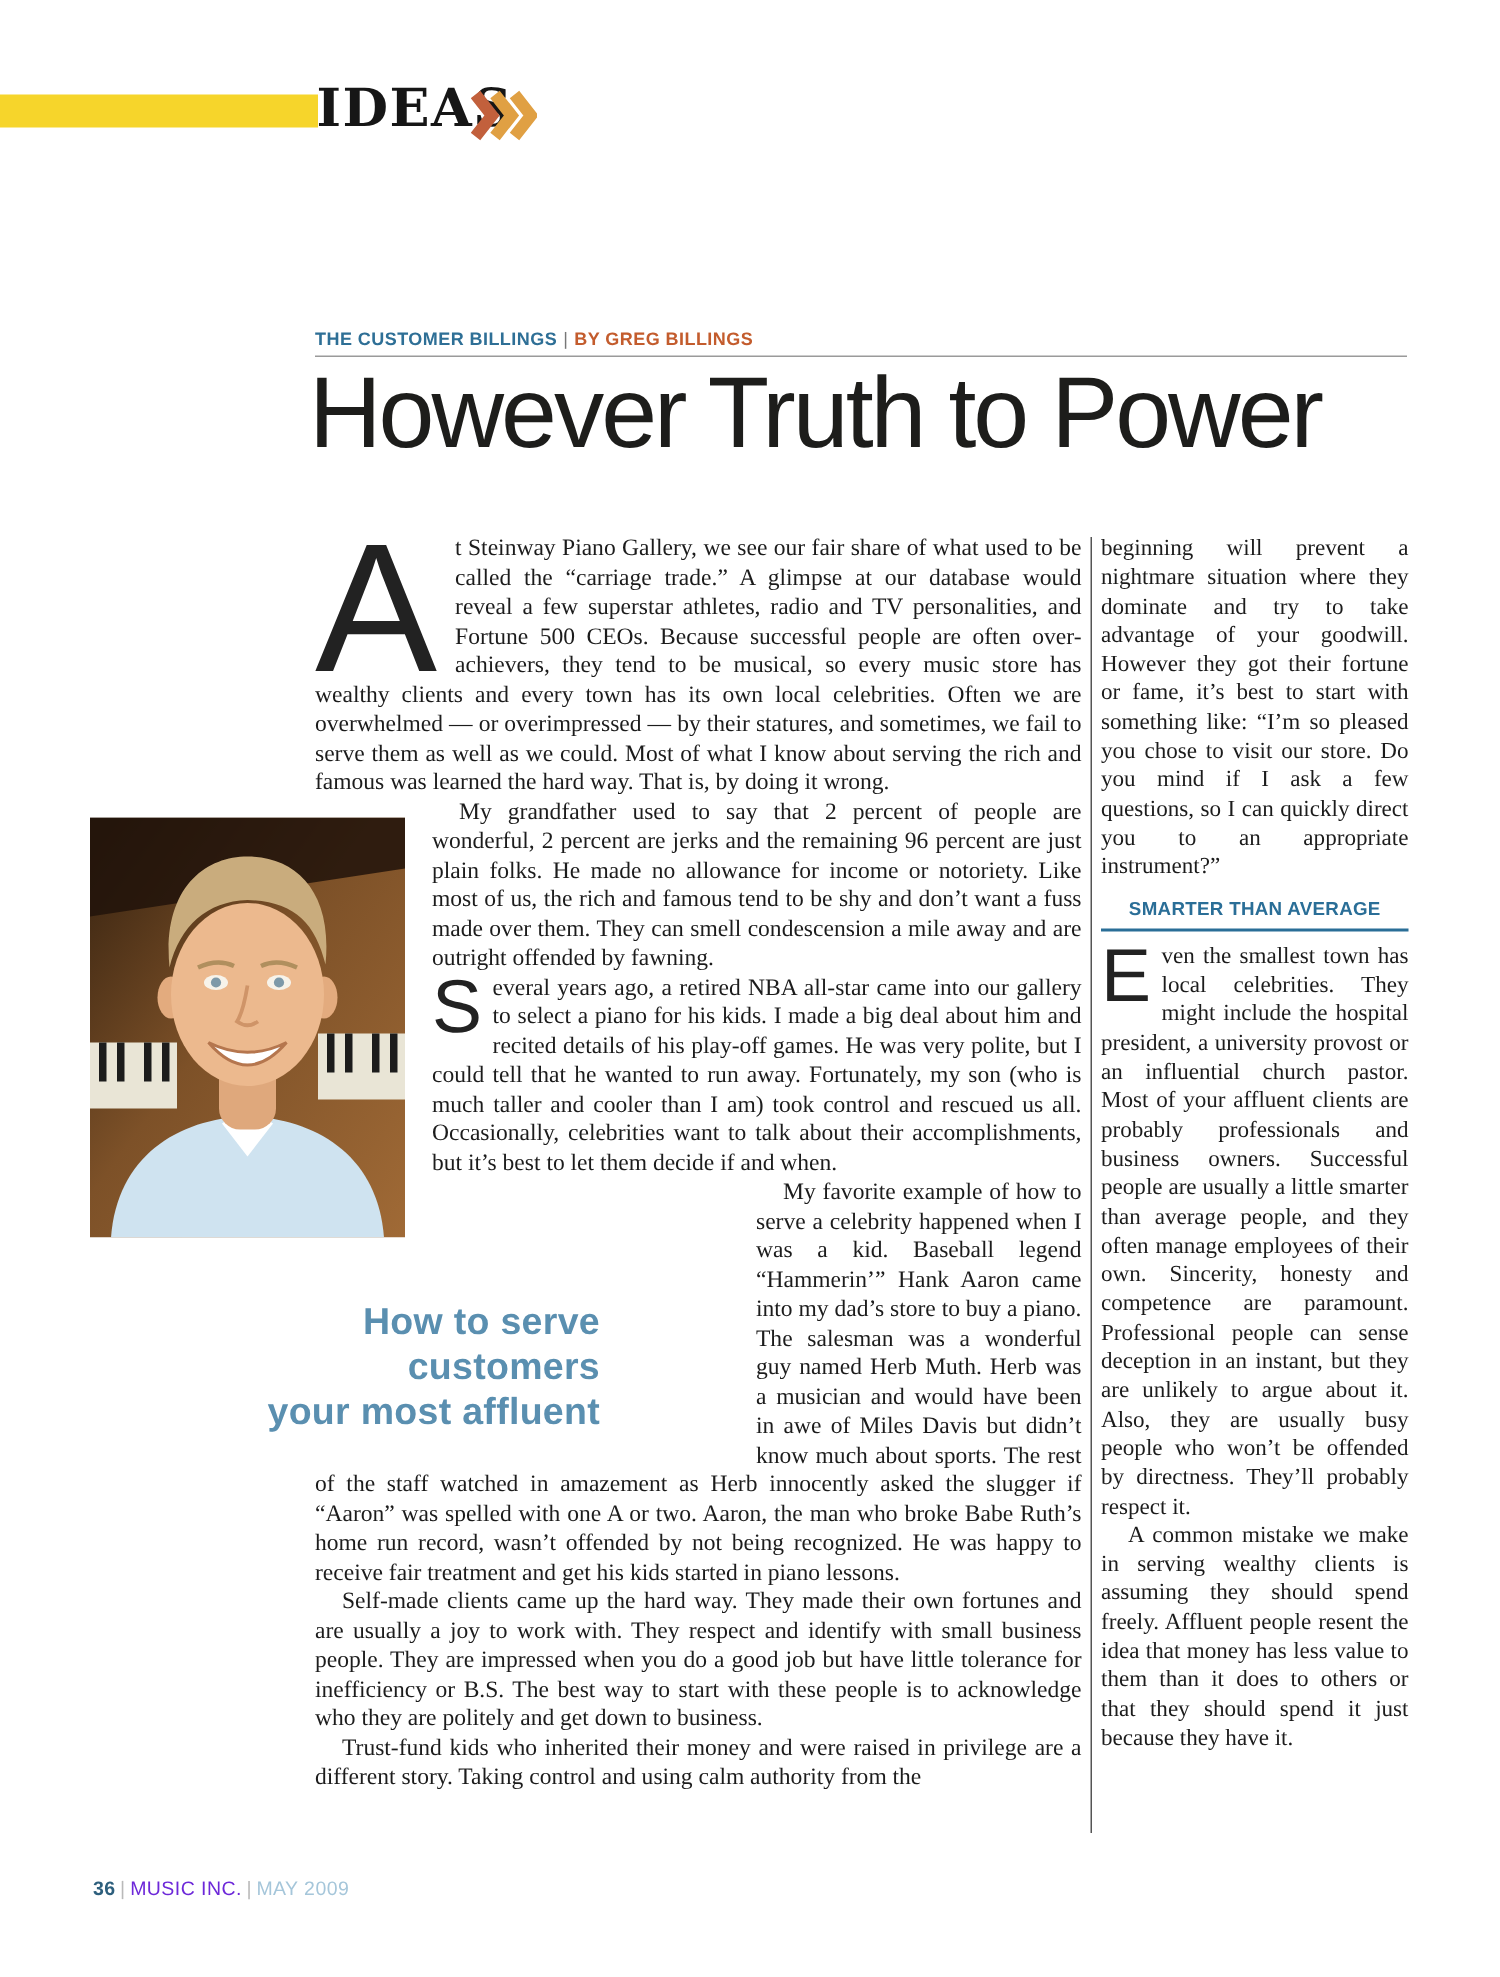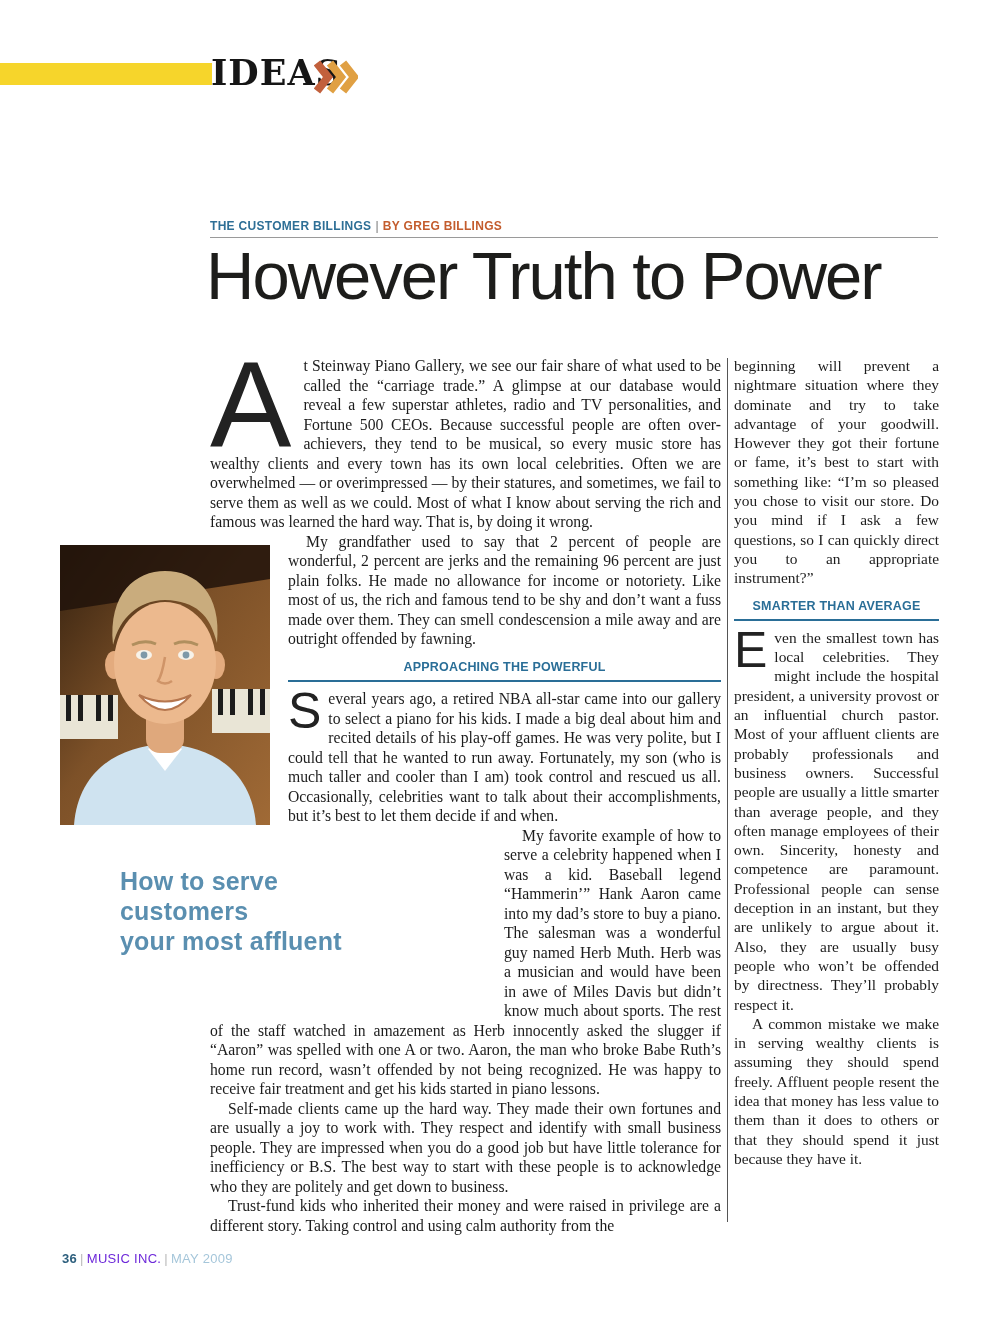--- a/index.html
+++ b/index.html
@@ -76,20 +76,21 @@
   .right-col p{margin:0;}
   
   .photo{position:absolute;left:60px;top:545px;width:210px;height:280px;}
   .photo svg{display:block;}
   
   .pullquote{
     position:absolute;left:120px;top:866px;width:280px;
     font-family:"Liberation Sans","DejaVu Sans",sans-serif;
     font-size:25px;font-weight:bold;line-height:30px;color:var(--pullquote-blue);
     letter-spacing:.2px;
+    text-align:right;
   }
   
   .footer{
     position:absolute;left:62px;top:1251px;
     font-family:"Liberation Sans","DejaVu Sans",sans-serif;font-size:13px;letter-spacing:.3px;
   }
   .footer .pgnum{font-weight:bold;color:var(--footer-blue);margin-top:33px;}
   .footer .fsep{color:#b9b9b9;padding:0 3px;}
   .footer .fmag{color:#6d28d9;}
   .footer .fissue{color:var(--footer-lightblue);}
@@ -112,21 +113,20 @@
   <div class="kicker">
     <span class="kicker-col">THE CUSTOMER BILLINGS</span><span class="kicker-sep">|</span><span class="kicker-by">BY GREG BILLINGS</span>
   </div>
 
   <h1 class="title">However Truth to Power</h1>
 
   <div class="main-col">
     <p><span class="dropcap-a">A</span><span>t Steinway Piano Gallery, we see our fair share of what used to be called the “carriage trade.” A glimpse at our database would reveal a few superstar athletes, radio and TV personalities, and Fortune 500 CEOs. Because successful people are often over-achievers, they tend to be musical, so every music store has wealthy clients and every town has its own local celebrities. Often we are overwhelmed — or overimpressed — by their statures, and sometimes, we fail to serve them as well as we could. Most of what I know about serving the rich and famous was learned the hard way. That is, by doing it wrong.</span></p>
     <div class="photo-spacer"></div>
     <p class="indent">My grandfather used to say that 2 percent of people are wonderful, 2 percent are jerks and the remaining 96 percent are just plain folks. He made no allowance for income or notoriety. Like most of us, the rich and famous tend to be shy and don’t want a fuss made over them. They can smell condescension a mile away and are outright offended by fawning.</p>
-    <h3 class="subhead">APPROACHING THE POWERFUL</h3>
     <p><span class="dropcap-sm">S</span><span>everal years ago, a retired NBA all-star came into our gallery to select a piano for his kids. I made a big deal about him and recited details of his play-off games. He was very polite, but I could tell that he wanted to run away. Fortunately, my son (who is much taller and cooler than I am) took control and rescued us all. Occasionally, celebrities want to talk about their accomplishments, but it’s best to let them decide if and when.</span></p>
     <div class="quote-spacer"></div>
     <p class="indent">My favorite example of how to serve a celebrity happened when I was a kid. Baseball legend “Hammerin’” Hank Aaron came into my dad’s store to buy a piano. The salesman was a wonderful guy named Herb Muth. Herb was a musician and would have been in awe of Miles Davis but didn’t know much about sports. The rest of the staff watched in amazement as Herb innocently asked the slugger if “Aaron” was spelled with one A or two. Aaron, the man who broke Babe Ruth’s home run record, wasn’t offended by not being recognized. He was happy to receive fair treatment and get his kids started in piano lessons.</p>
     <p class="indent">Self-made clients came up the hard way. They made their own fortunes and are usually a joy to work with. They respect and identify with small business people. They are impressed when you do a good job but have little tolerance for inefficiency or B.S. The best way to start with these people is to acknowledge who they are politely and get down to business.</p>
     <p class="indent">Trust-fund kids who inherited their money and were raised in privilege are a different story. Taking control and using calm authority from the</p>
   </div>
 
   <div class="col-rule"></div>
 
   <div class="right-col">

